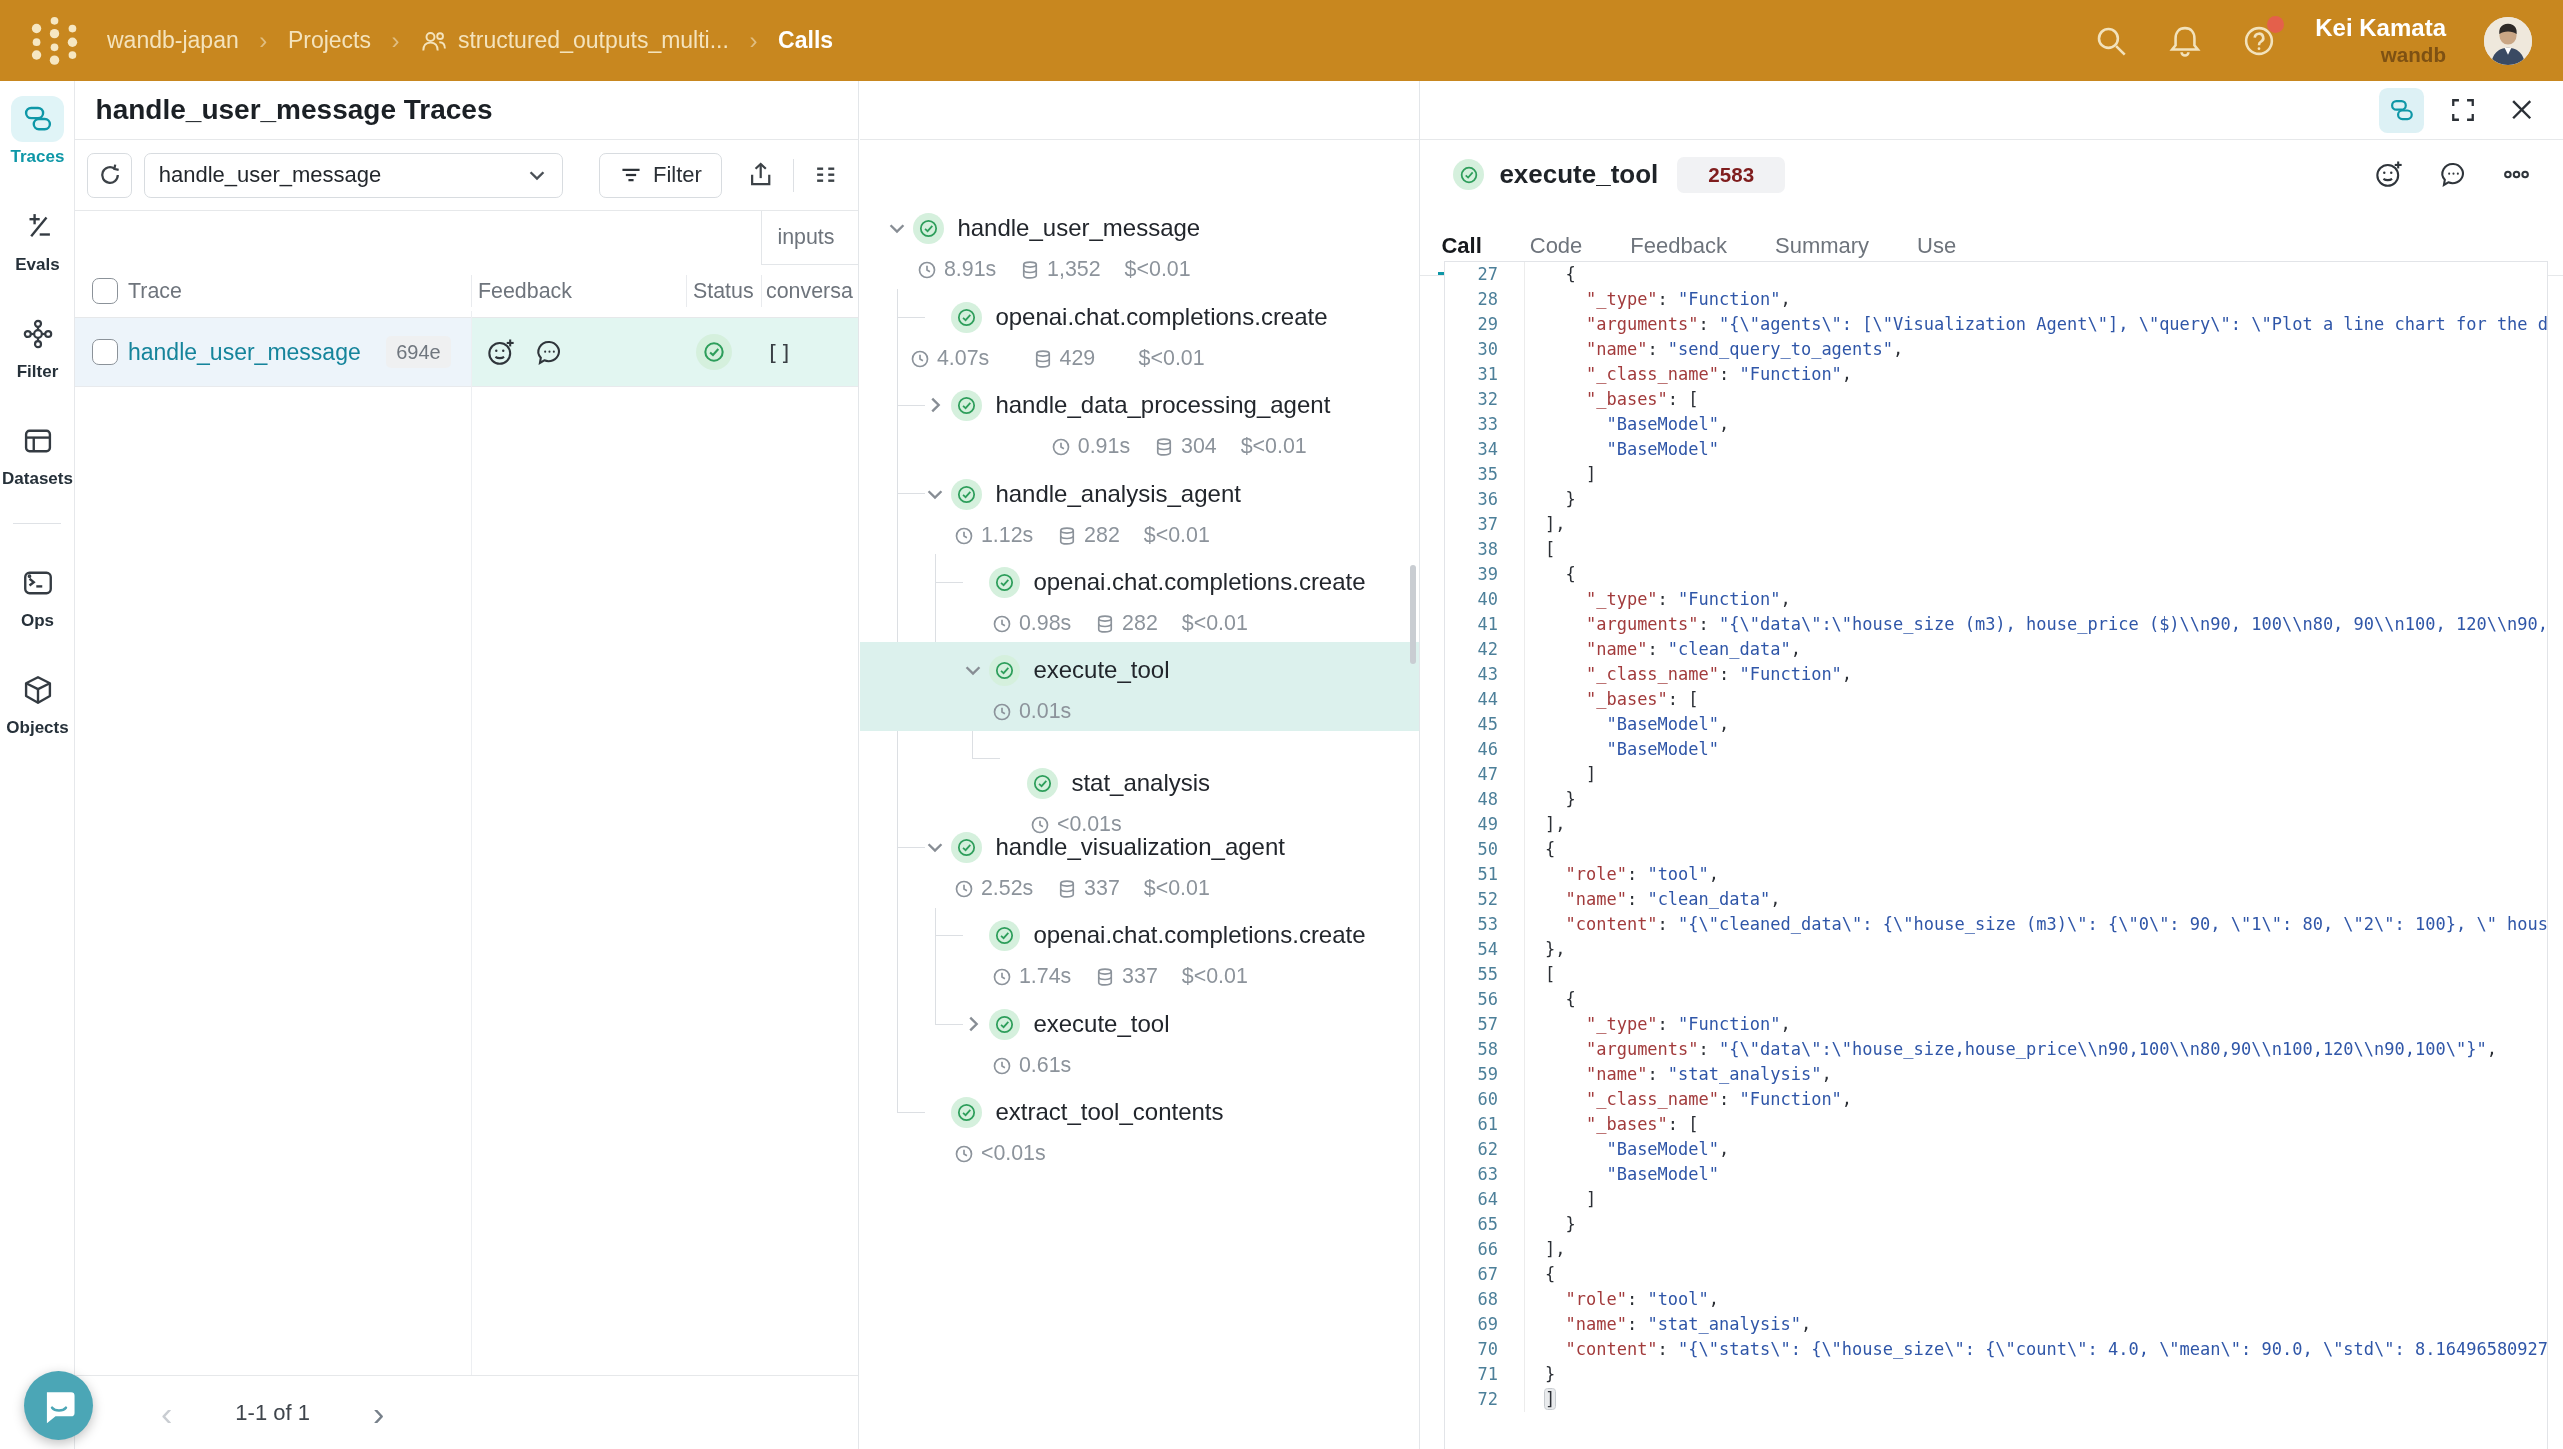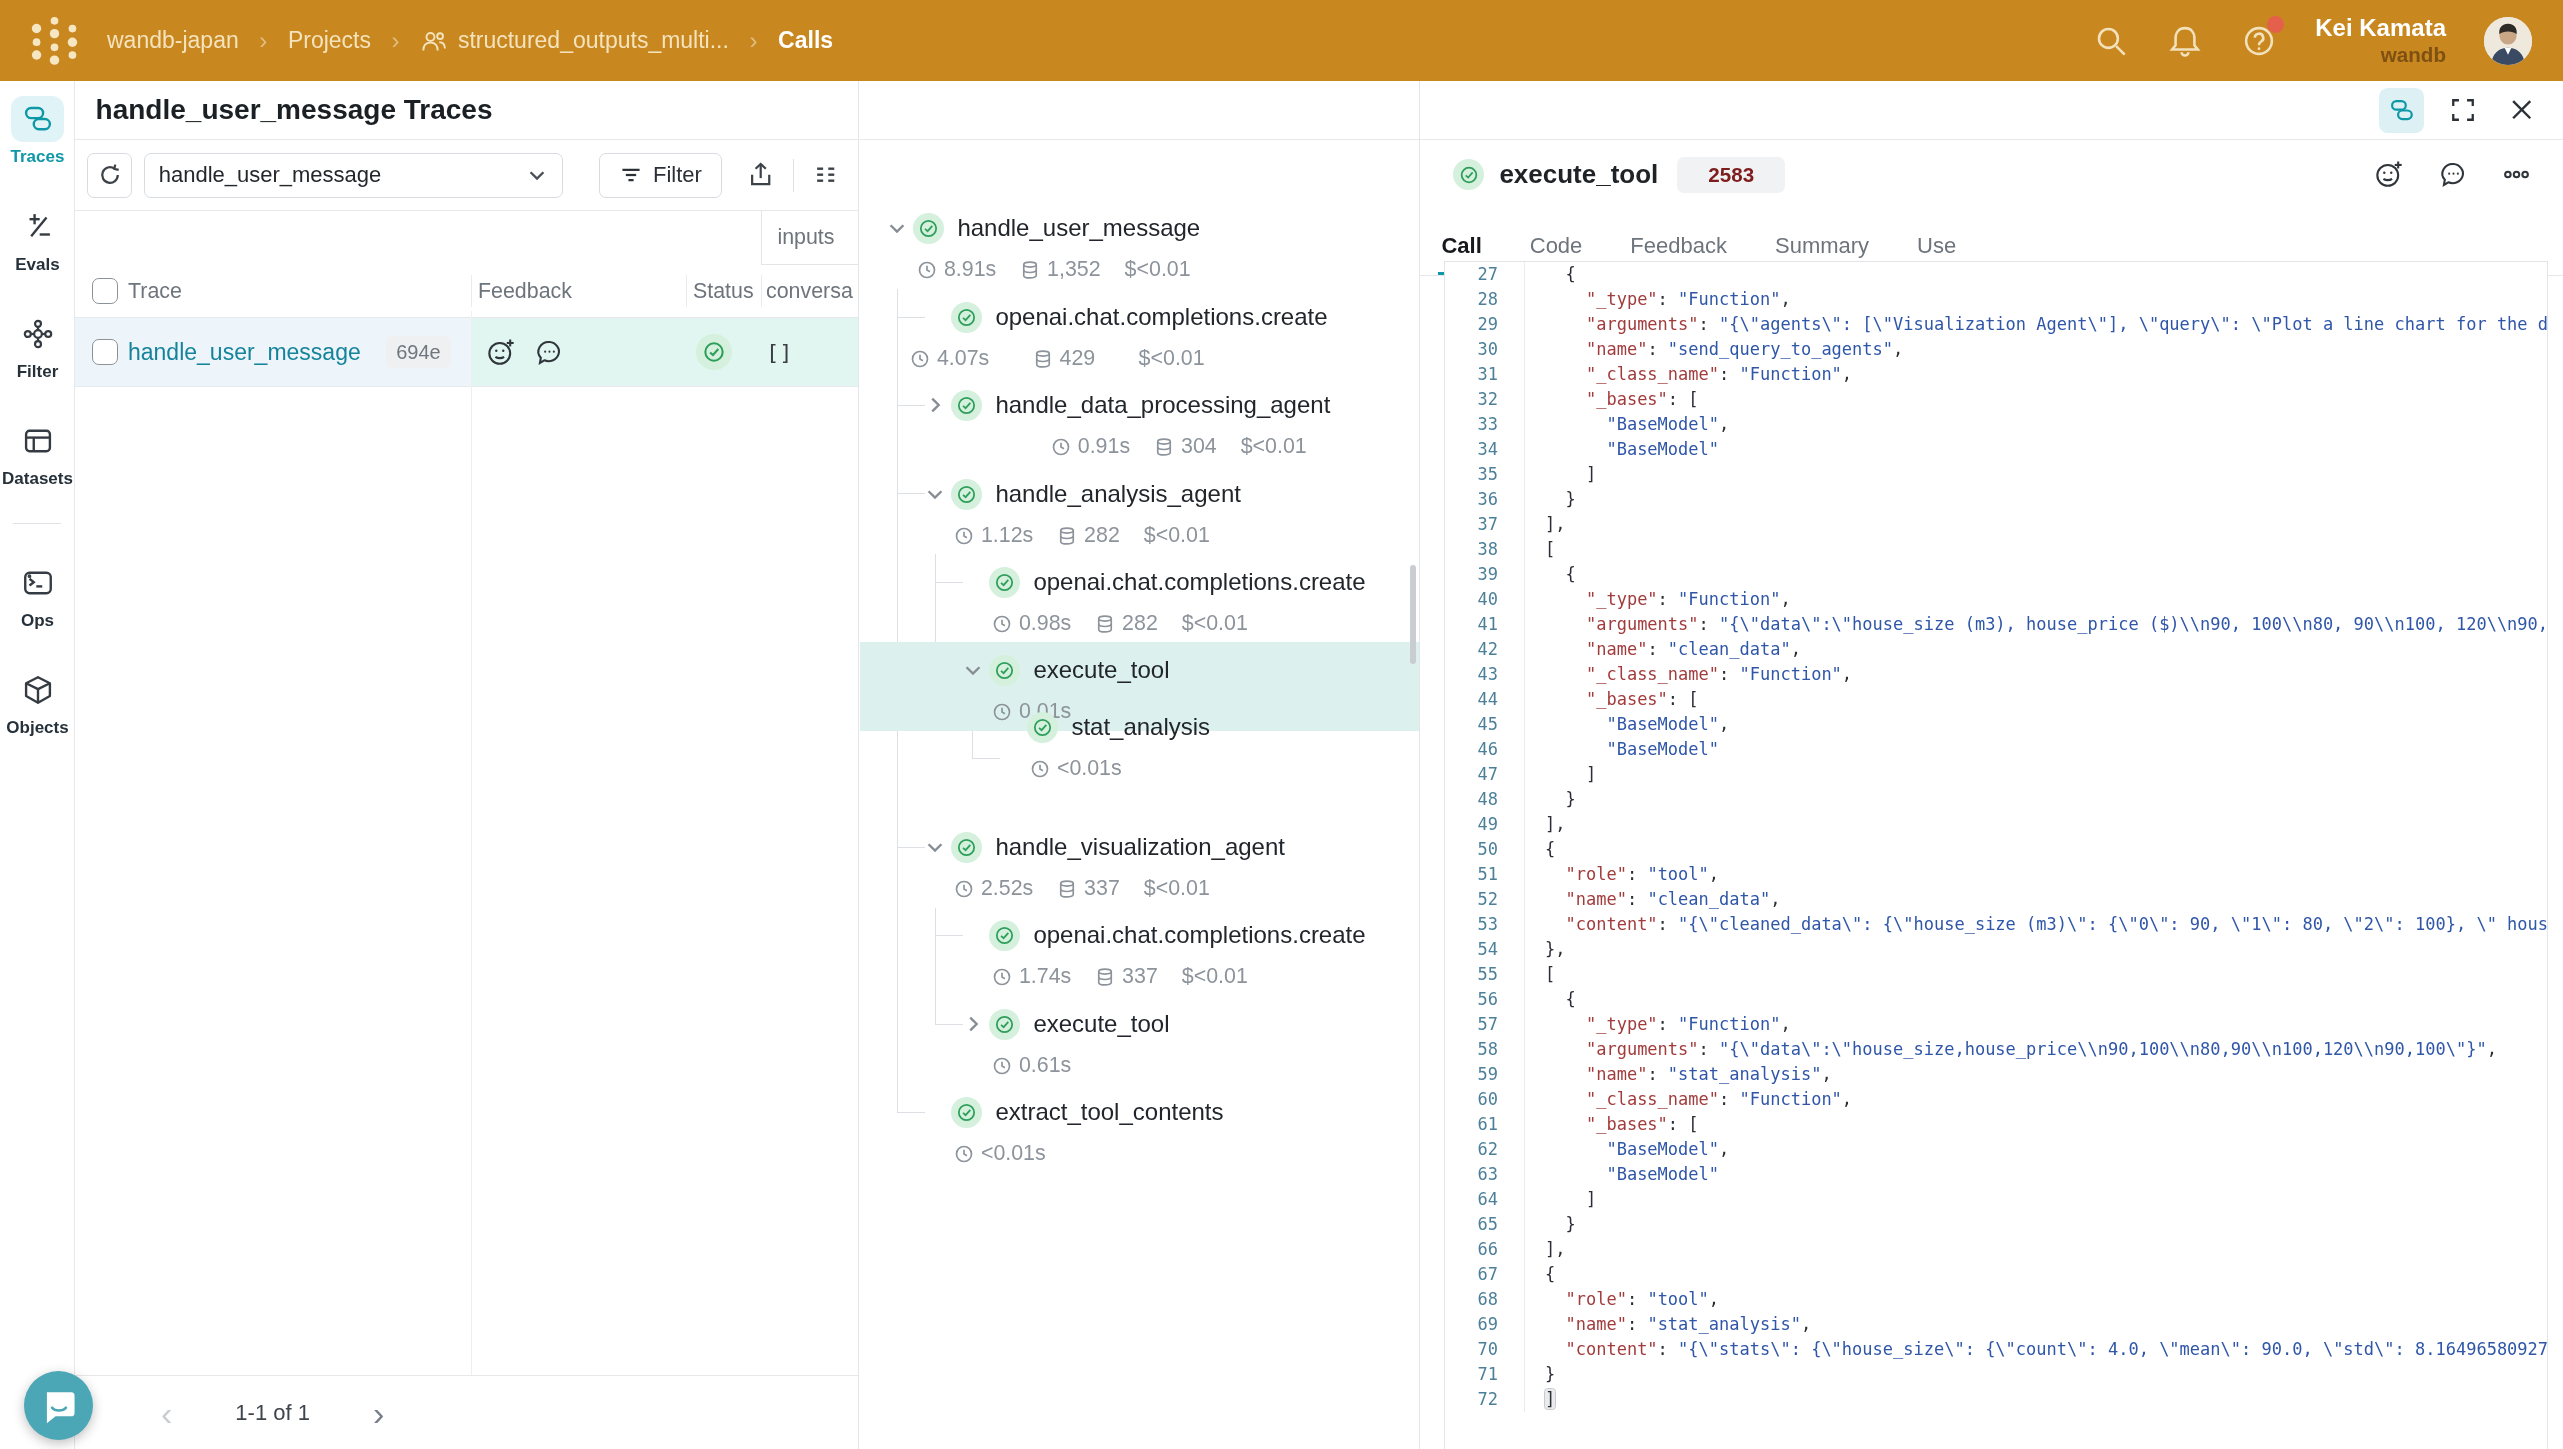--- a/index.html
+++ b/index.html
@@ -576,21 +576,21 @@
           <div class="tn-row2" style="padding-left: 132px;">
             <span class="tn-meta-group">
               <svg viewBox="0 0 24 24" fill="none" stroke="#8C939B" stroke-width="2" style="width:20px;height:20px;">
                 <circle cx="12" cy="12" r="9"></circle>
                 <polyline points="12,7 12,12 15.5,14"></polyline>
               </svg>
               <span>0.01s</span>
             </span>
           </div>
         </div>
-        <div class="tree-node" style="top: 562px;">
+        <div class="tree-node" style="top: 618px;">
           <div class="tn-row1" style="padding-left: 136px;">
             <span class="tn-chev"></span>
             <span class="tn-icon">
               <svg viewBox="0 0 30 30" fill="none" stroke="#2E9E5B" stroke-width="2.3" style="width:23px;height:23px;">
                 <circle cx="15" cy="15" r="10"></circle>
                 <polyline points="10.5,15.5 13.8,18.5 20,11.5"></polyline>
               </svg>
             </span>
             <span class="tn-name">stat_analysis</span>
           </div>

